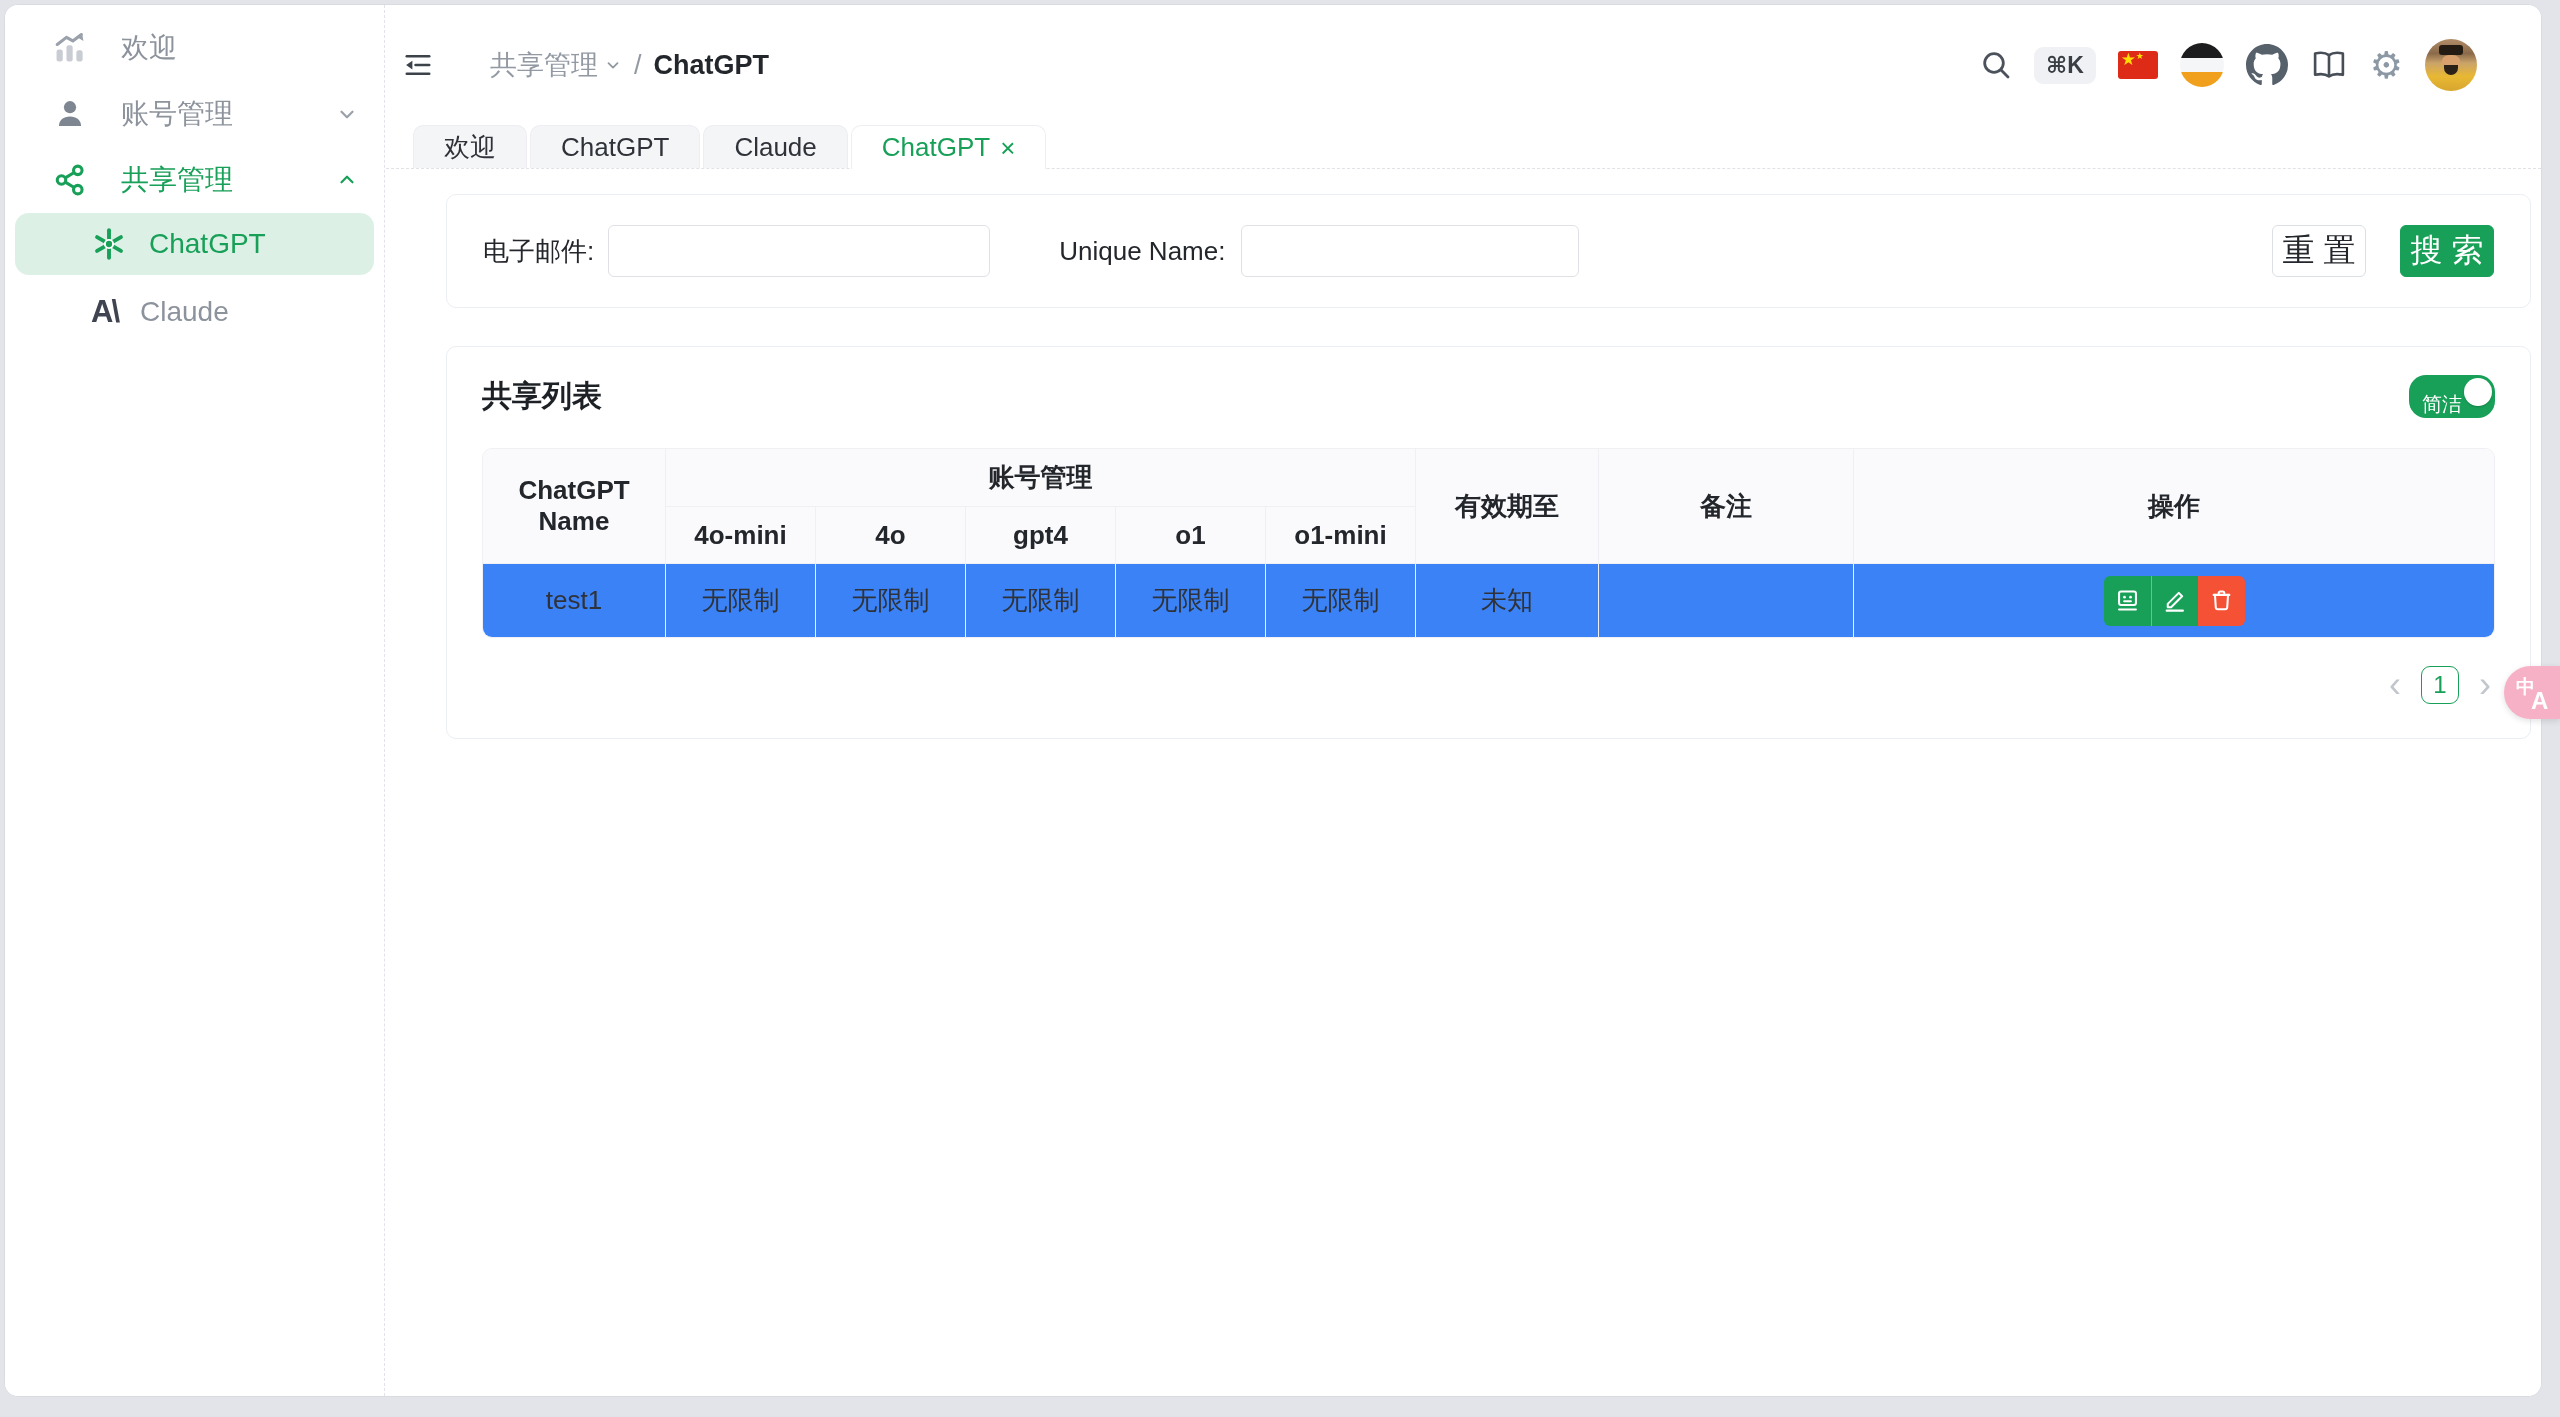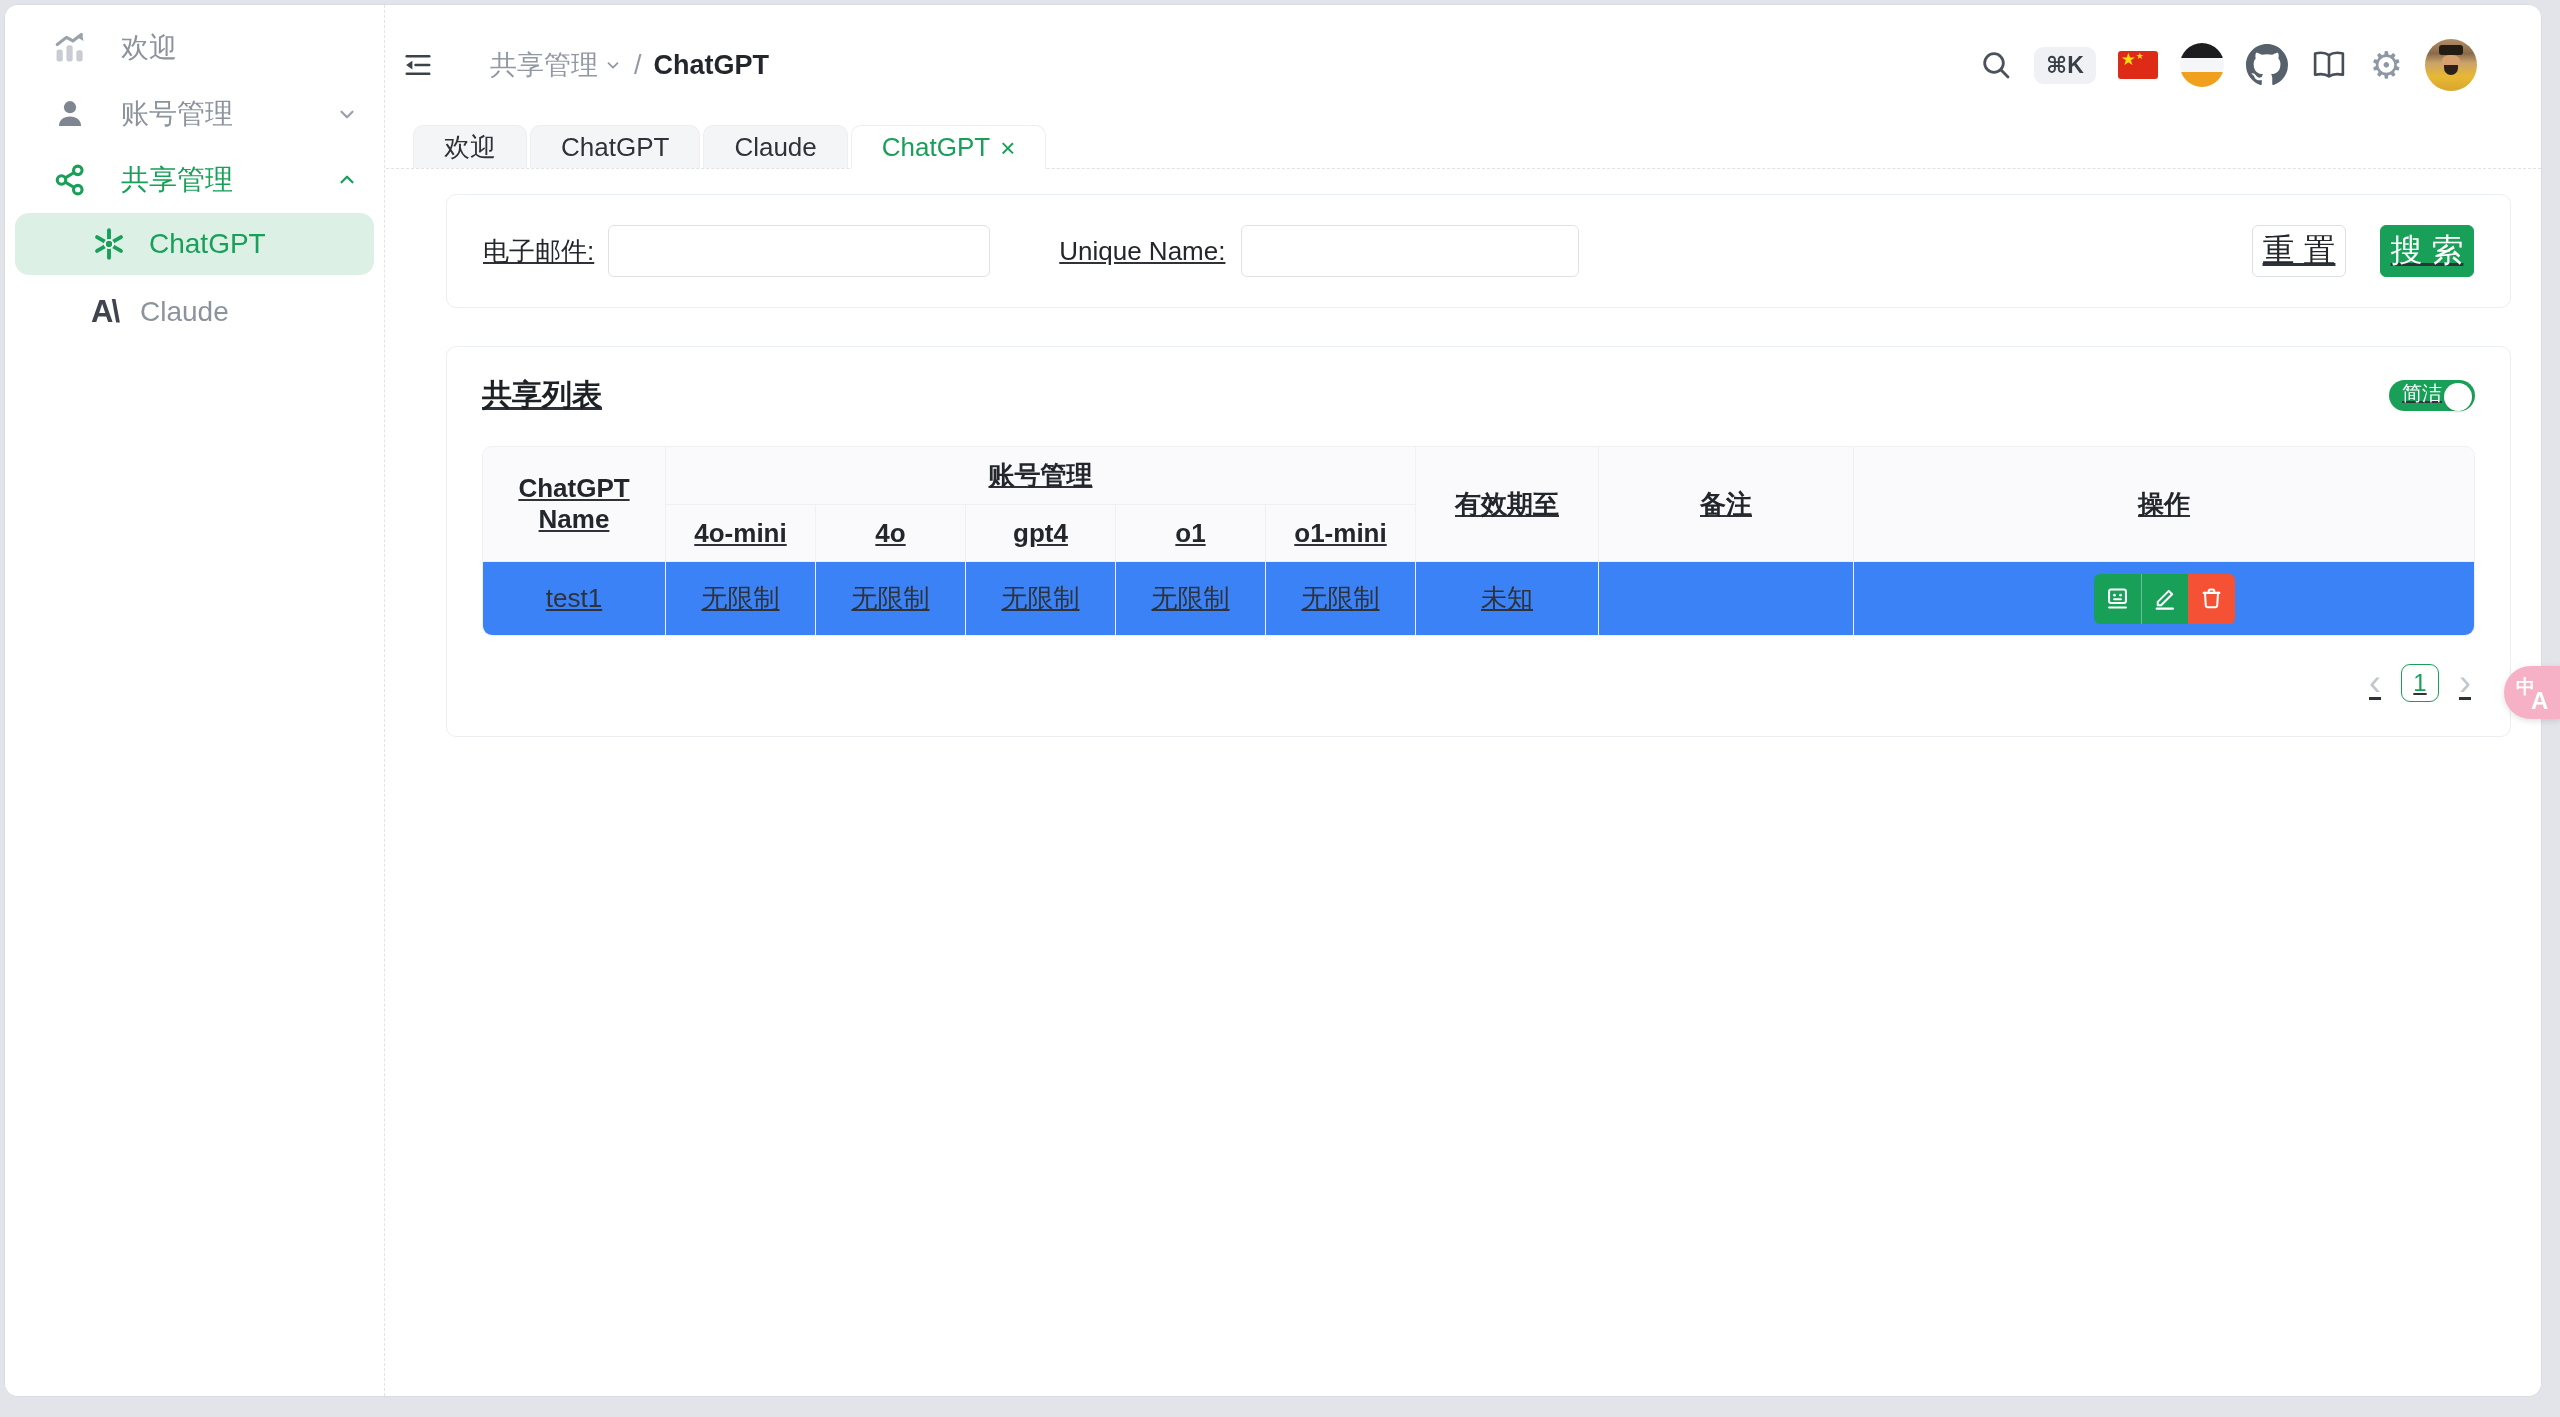--- a/index.html
+++ b/index.html
@@ -81,21 +81,21 @@
     height:43px; display:flex; align-items:center; gap:10px; padding:0 30px;
     background:#f4f5f7; border:1px solid #ededf2; border-bottom:none;
     border-radius:10px 10px 0 0; font-size:26px; color:#2f3339; cursor:pointer;
   }
   .tab.active {
     background:#fff; color:#18a058; border-color:#eceef1;
     margin-bottom:-1px; height:44px;
   }
   .tab-close { color:#18a058; font-size:26px; line-height:1; cursor:pointer; }
   
-  .content { padding:25px 30px 0 60px;text-decoration:underline; }
+  .content { padding:25px 10px 0 60px; }
   .card {
     background:#fff; border:1px solid #ebeef2; border-radius:10px;
   }
   .filter-card { height:114px; display:flex; align-items:center; padding:0 36px; }
   .field { display:flex; align-items:center; gap:14px; }
   .field-label { font-size:26px; color:#23262b; }
   .field input {
     height:52px; border:1px solid #e0e0e6; border-radius:6px; background:#fff;
     font-size:25px; padding:0 16px; outline:none; font-family:inherit; color:#2f3339;
   }
@@ -107,22 +107,22 @@
     height:52px; border-radius:6px; font-size:32px; font-family:inherit;
     display:inline-flex; align-items:center; justify-content:center; cursor:pointer;
   }
   .btn-reset { width:94px; background:#fff; border:1px solid #dcdfe3; color:#23262b; }
   .btn-search { width:94px; background:#18a058; border:1px solid #18a058; color:#fff; margin-left:34px; }
   
   .list-card { margin-top:38px; padding:28px 35px 34px 35px; }
   .list-head { display:flex; align-items:center; justify-content:space-between; }
   .list-title { font-size:30px; font-weight:700; color:#1d2125; }
   .switch {
-    width:86px; height:31px; background:#18a058; border-radius:17px; position:relative;
-    display:flex; align-items:flex-start; cursor:pointer;
+    width:86px; height:43px; background:#18a058; border-radius:17px; position:relative;
+    display:flex; align-items:flex-end; cursor:pointer;
   }
   .switch-label { color:#fff; font-size:20px; margin-left:13px; }
   .switch-knob {
     position:absolute; right:3px; top:2.5px; width:28px; height:28px;
     background:#fff; border-radius:50%; box-shadow:0 1px 2px rgba(0,0,0,.2);
   }
   
   .tbl-wrap { margin-top:30px; border:1px solid #efeff4; border-radius:10px; overflow:hidden; }
   table { width:100%; border-collapse:separate; border-spacing:0; table-layout:fixed; }
   th, td { text-align:center; font-size:26px; }

